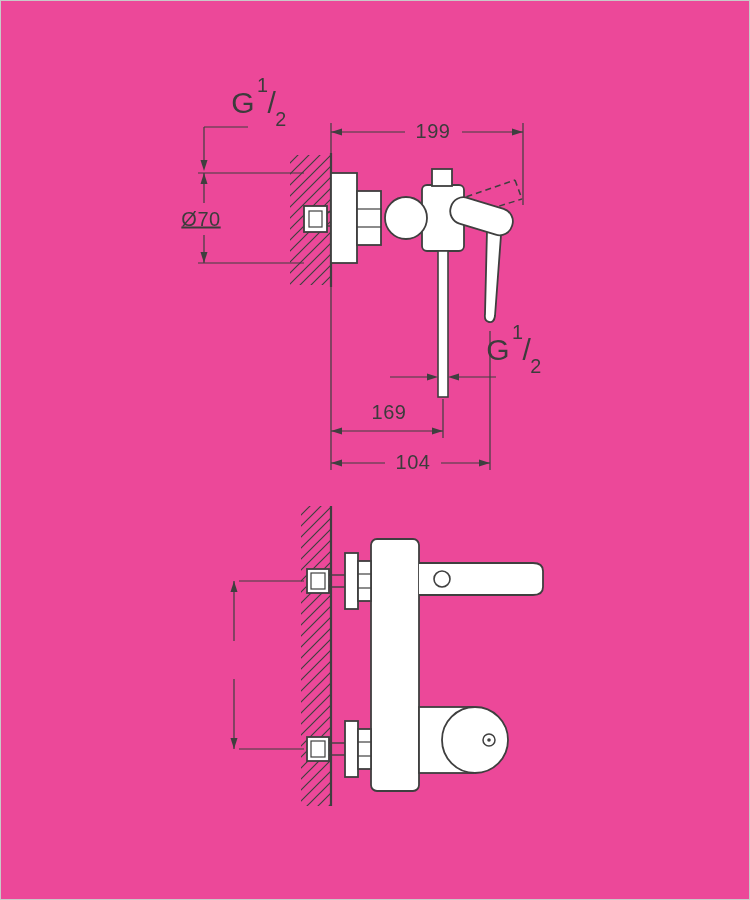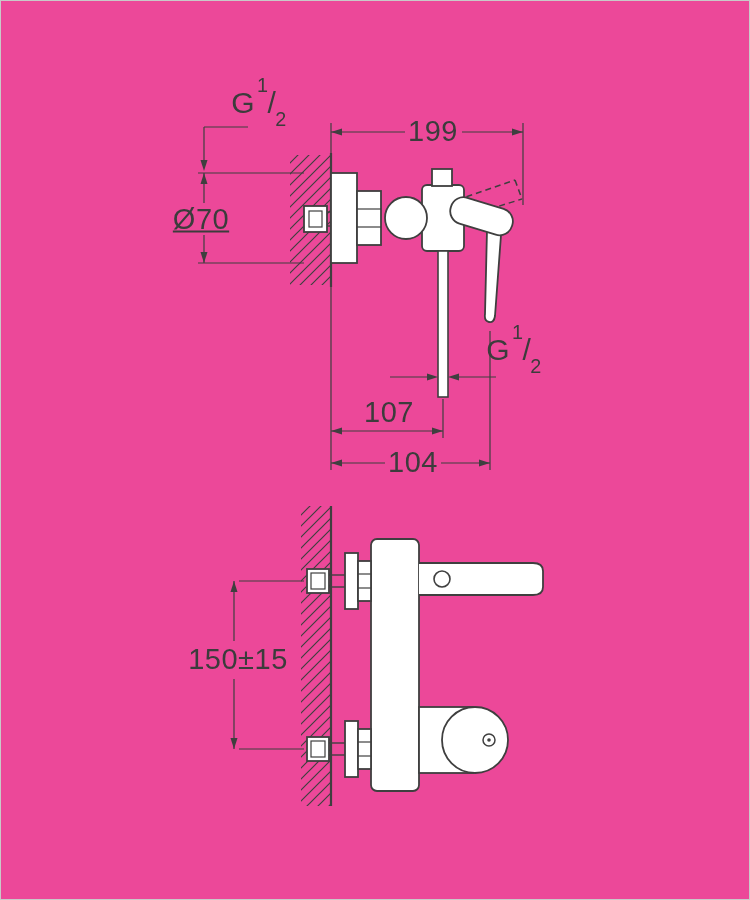--- a/index.html
+++ b/index.html
@@ -10,21 +10,21 @@
     background:#ec4899;
     border:1px solid #c9c9c9;
     box-sizing:border-box;
     font-family:"Liberation Sans", sans-serif;
     overflow:hidden;
   }
   .canvas svg{position:absolute;left:0;top:0;}
   .dim-label{
     position:absolute;
     transform:translate(-50%,-50%);
-    font-size:29px;
+    font-size:20px;
     color:#3c3c3c;
     white-space:nowrap;
     letter-spacing:0.5px;
   }
   .thread-label{font-size:30px;}
   .frac-num{font-size:0.66em;position:relative;top:-0.5em;margin-left:2px;}
   .frac-den{font-size:0.66em;position:relative;top:0.28em;}
   .frac-slash{margin:0 -1px;}
 </style>
 </head>
@@ -176,19 +176,18 @@
   </div>
 
   <div class="dim-label" style="left:200px;top:218px;text-decoration:underline;">Ø70</div>
 
   <div class="dim-label" style="left:432px;top:130px;">199</div>
 
   <div class="dim-label thread-label" style="left:513px;top:350px;">
     <span>G</span><sup class="frac-num">1</sup><span class="frac-slash">/</span><sub class="frac-den">2</sub>
   </div>
 
-  <div class="dim-label" style="left:388px;top:411px;">107</div>
+  <div class="dim-label" style="left:388px;top:411px;">169</div>
 
   <div class="dim-label" style="left:412px;top:461px;">104</div>
 
-  <div class="dim-label" style="left:237px;top:658px;">150±15</div>
 
 </div>
 
 </body></html>

